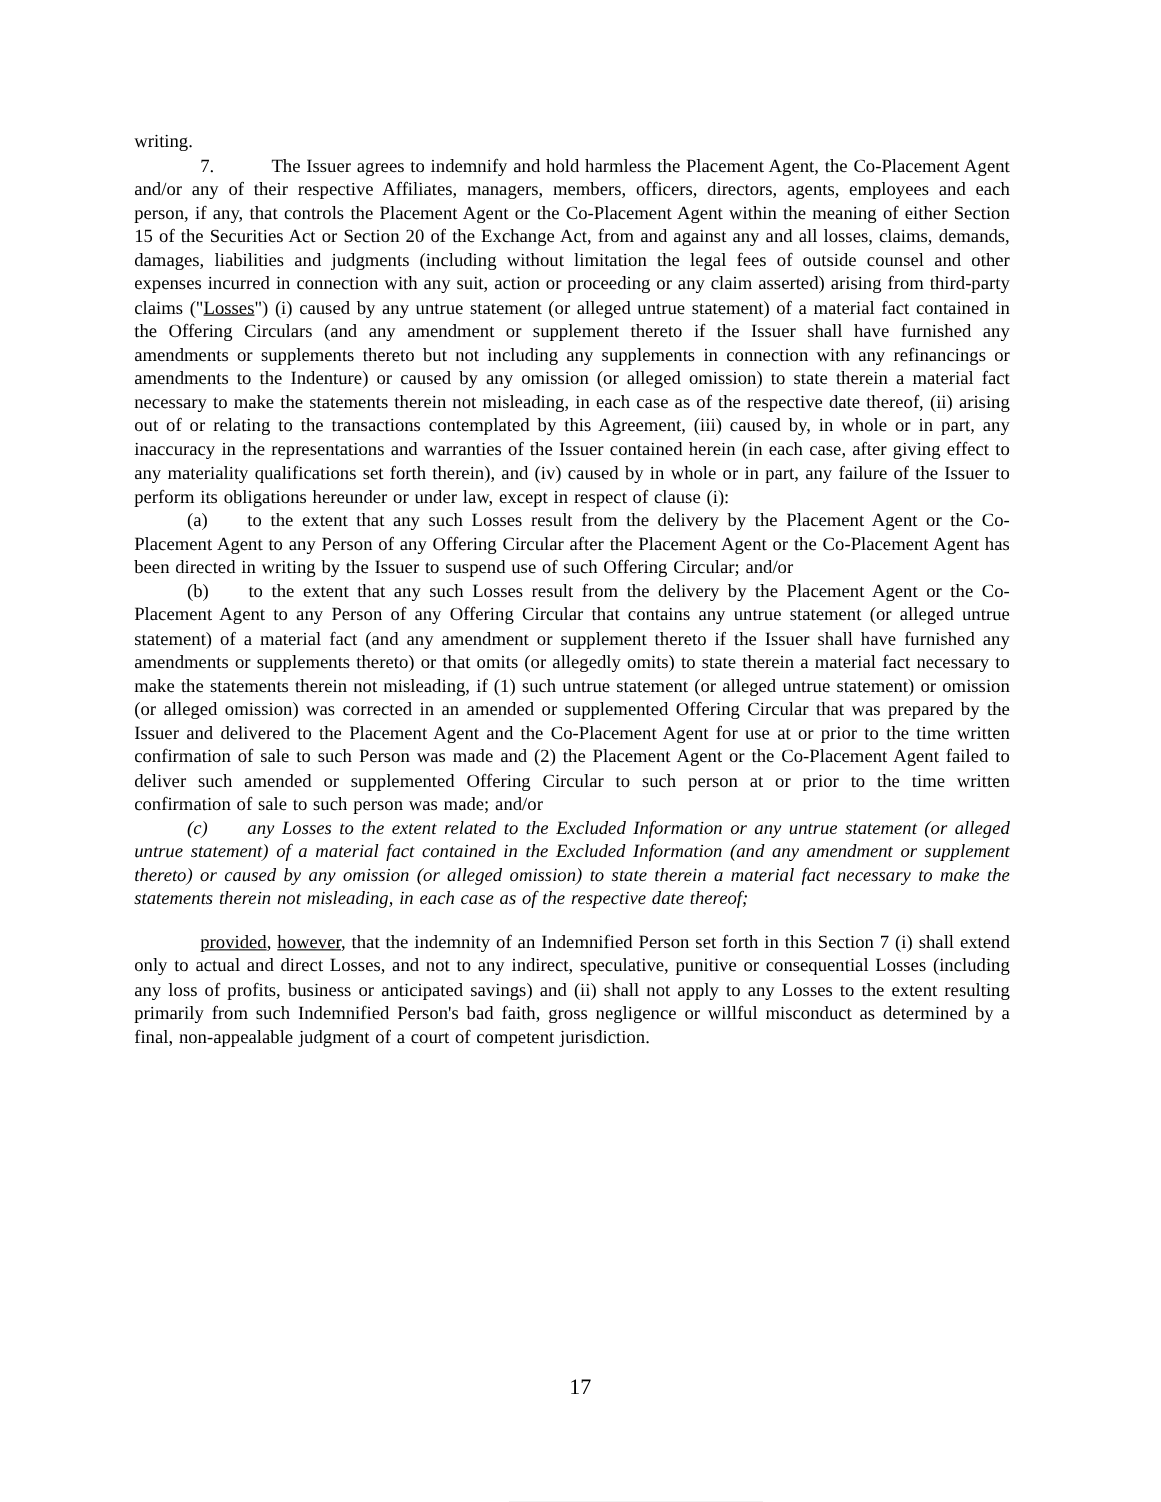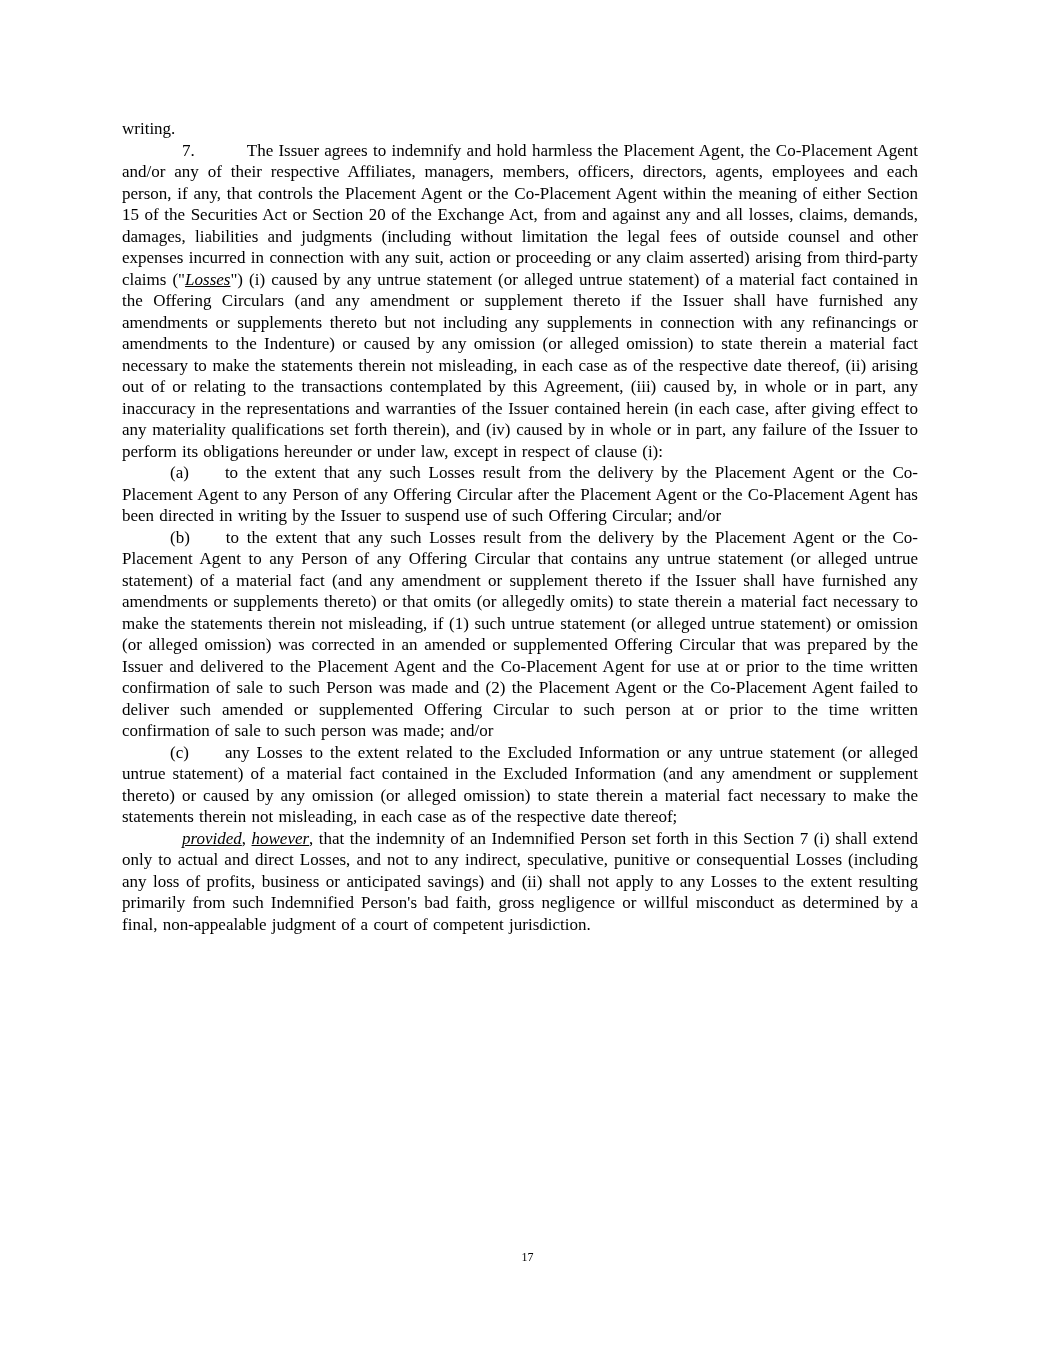--- a/index.html
+++ b/index.html
@@ -33,35 +33,35 @@
   }
   .para7 {
     text-indent: 60px;
     margin-bottom: 46px;
   }
   .clause {
     margin-left: 97px;
     text-indent: 48px;
     margin-bottom: 27px;
   }
-  .clause:last-child { margin-bottom: 0; }
+  .clause:last-child { margin-bottom: 18px; font-style: italic; }
   .clauses { margin-bottom: 0; }
   .proviso {
     text-indent: 60px;
   }
   .tab-num { display: inline-block; width: 52px; }
   .tab-item { display: inline-block; width: 36px; }
-  .u { text-decoration: underline; font-style: italic; }
+  .u { text-decoration: underline; }
   .footer {
     position: absolute;
     left: 0;
     right: 0;
     top: 1250px;
     text-align: center;
-    font-size: 12px;
+    font-size: 20px;
     font-family: "Liberation Serif", "DejaVu Serif", serif;
     color: #000000;
   }
 </style>
 </head>
 <body>
 
 <div class="page">
   <div class="content">
 

